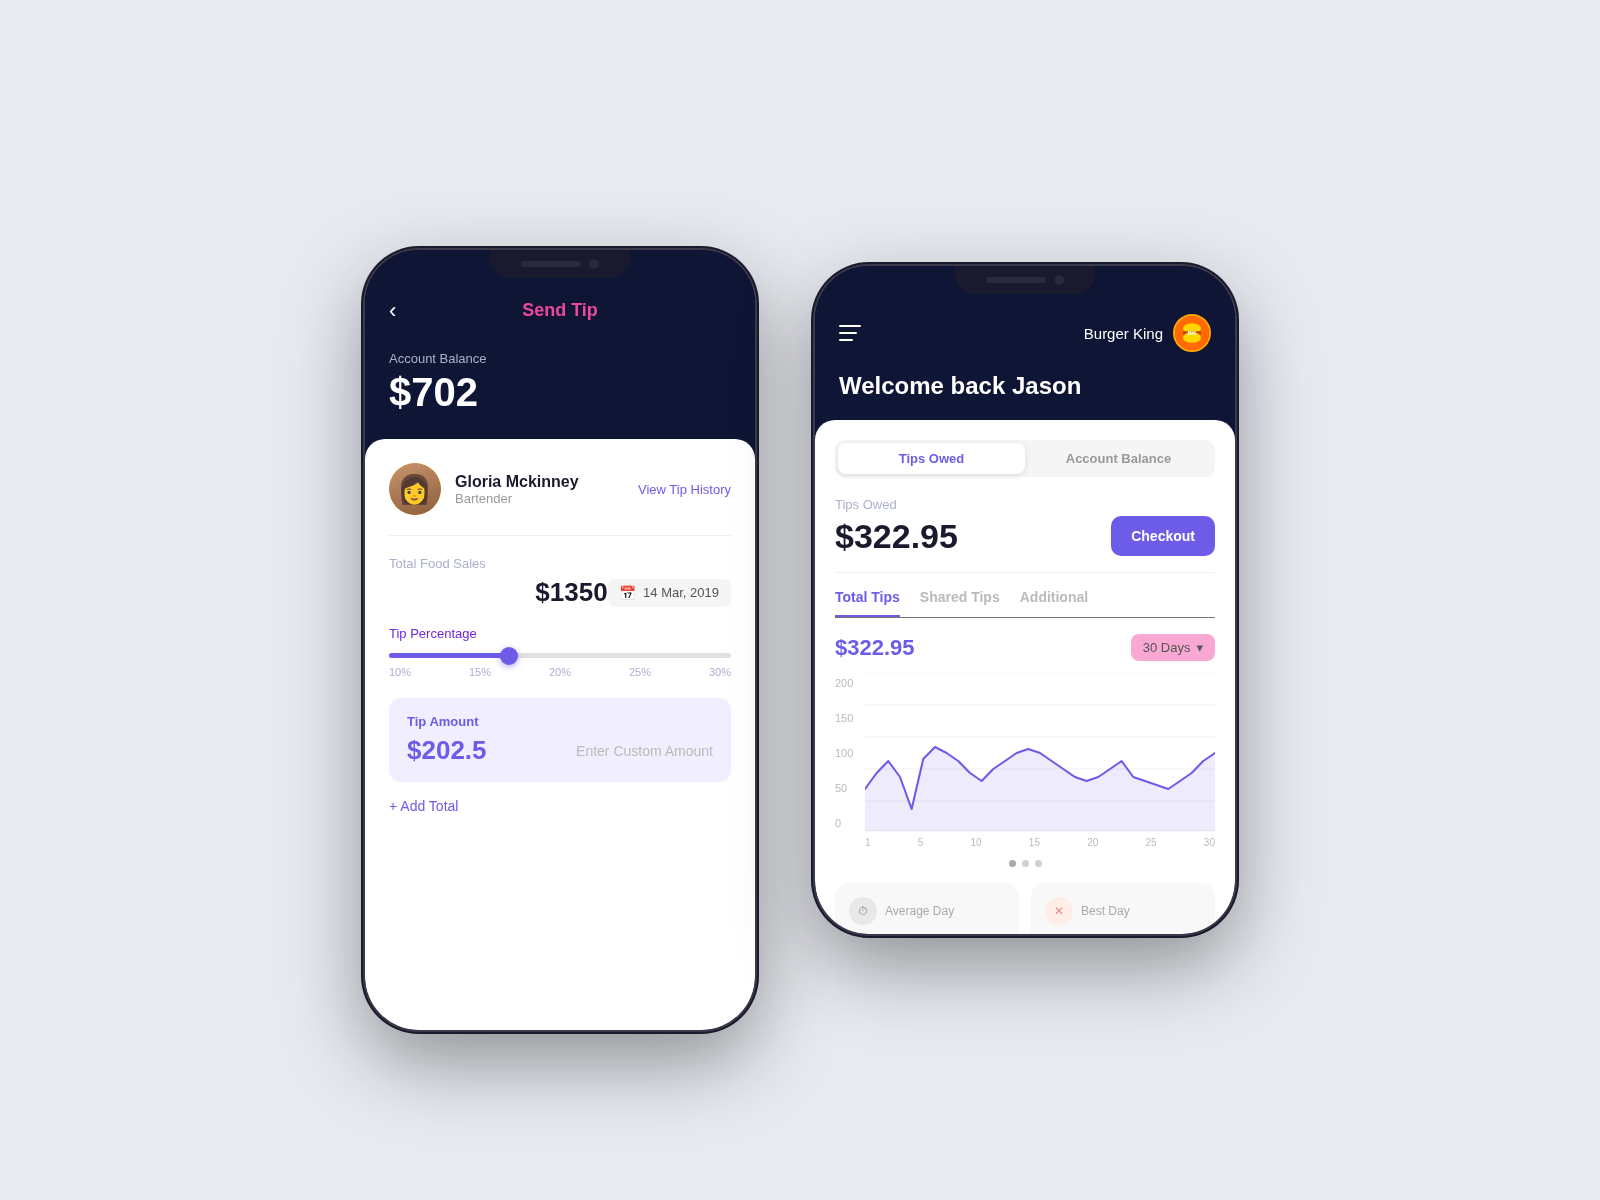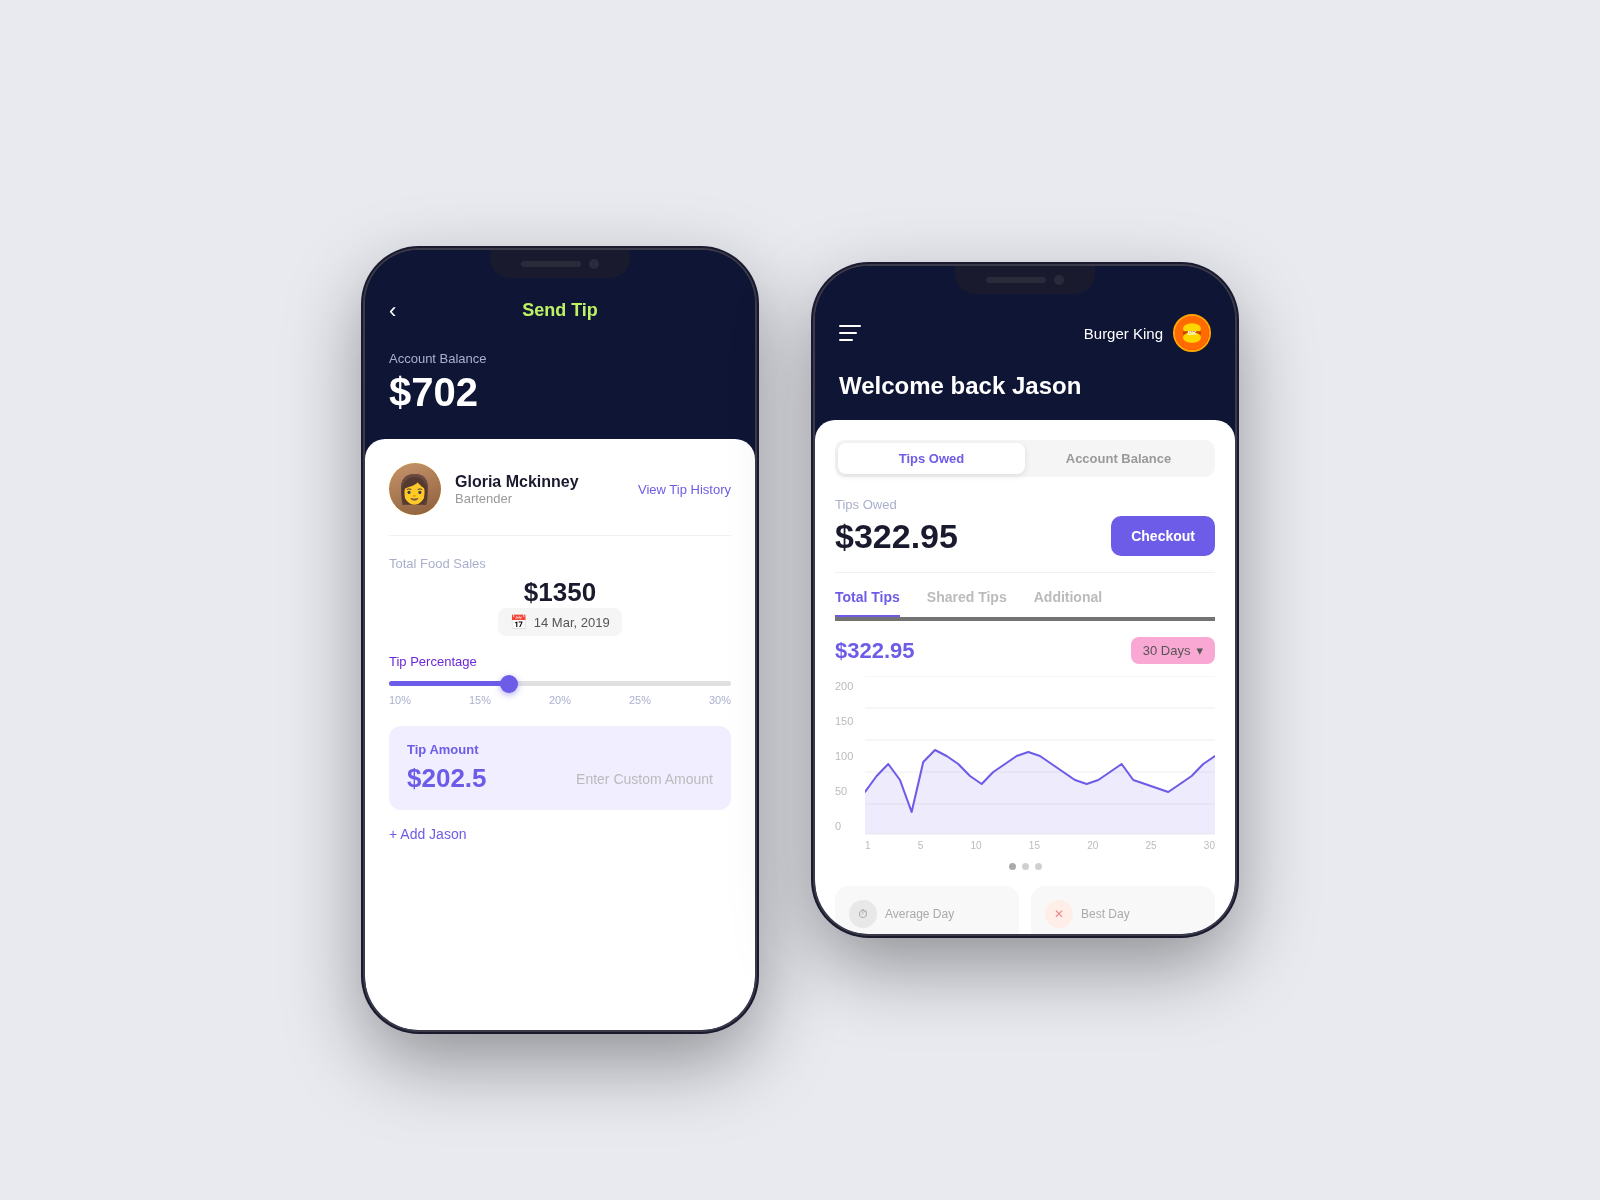--- a/index.html
+++ b/index.html
@@ -126,21 +126,21 @@
       color: white;
       font-size: 22px;
       cursor: pointer;
       position: absolute;
       left: 24px;
     }
 
     .left-title {
       flex: 1;
       text-align: center;
-      color: #bef264;
+      color: #ec4899;
       font-size: 18px;
       font-weight: 700;
     }
 
     .left-balance-section {
       background: #0f1535;
       padding: 10px 24px 24px;
       color: white;
     }
 
@@ -232,21 +232,20 @@
     .field-label {
       font-size: 13px;
       color: #aab0cc;
       margin-bottom: 6px;
     }
 
     .field-value-row {
       display: flex;
       align-items: center;
       justify-content: flex-end;
-      flex-direction: column;
     }
 
     .field-value {
       font-size: 26px;
       font-weight: 700;
       color: #1a1a2e;
     }
 
     .date-badge {
       display: flex;
@@ -491,23 +490,23 @@
 
     .divider {
       height: 1px;
       background: #f0f0f0;
       margin-bottom: 16px;
     }
 
     
     .sub-tab-row {
       display: flex;
-      gap: 27px;
+      gap: 20px;
       margin-bottom: 16px;
-      border-bottom: 4px solid #737373;
+      border-bottom: 1px solid #737373;
     }
 
     .sub-tab {
       font-size: 14px;
       font-weight: 600;
       color: #bbb;
       padding-bottom: 10px;
       cursor: pointer;
     }
 
@@ -714,21 +713,21 @@
           </div>
 
           <div class="tip-amount-box">
             <div class="tip-amount-label">Tip Amount</div>
             <div class="tip-amount-row">
               <div class="tip-amount-value">$202.5</div>
               <div class="custom-amount-placeholder">Enter Custom Amount</div>
             </div>
           </div>
 
-          <div class="add-memo">+ Add Jason</div>
+          <div class="add-memo">+ Add Total</div>
 
         </div>
       </div>
     </div>
   </div>
 
   <div class="phone phone-right">
     <div class="phone-screen">
       <div class="notch">
         <div class="notch-speaker"></div>

